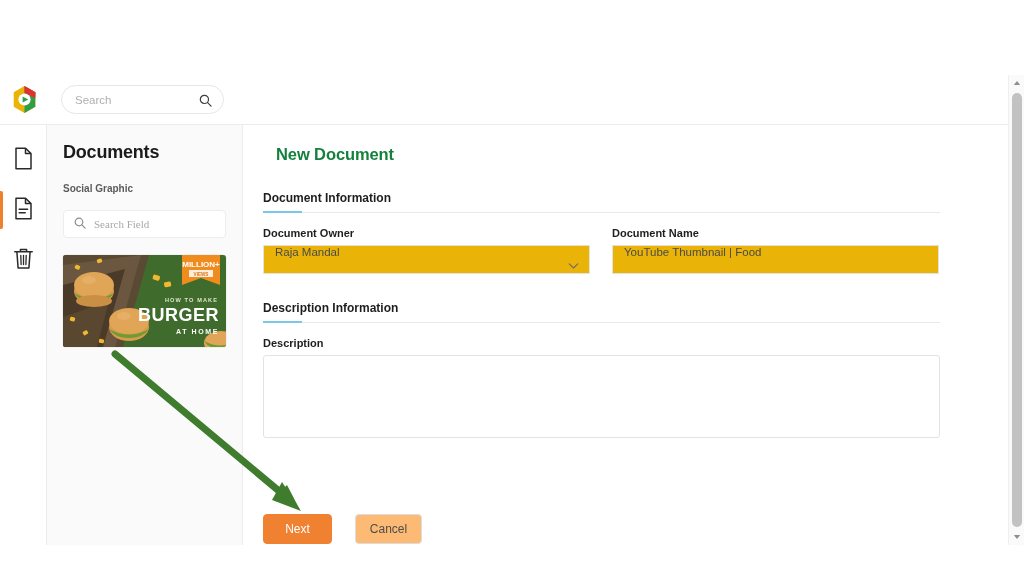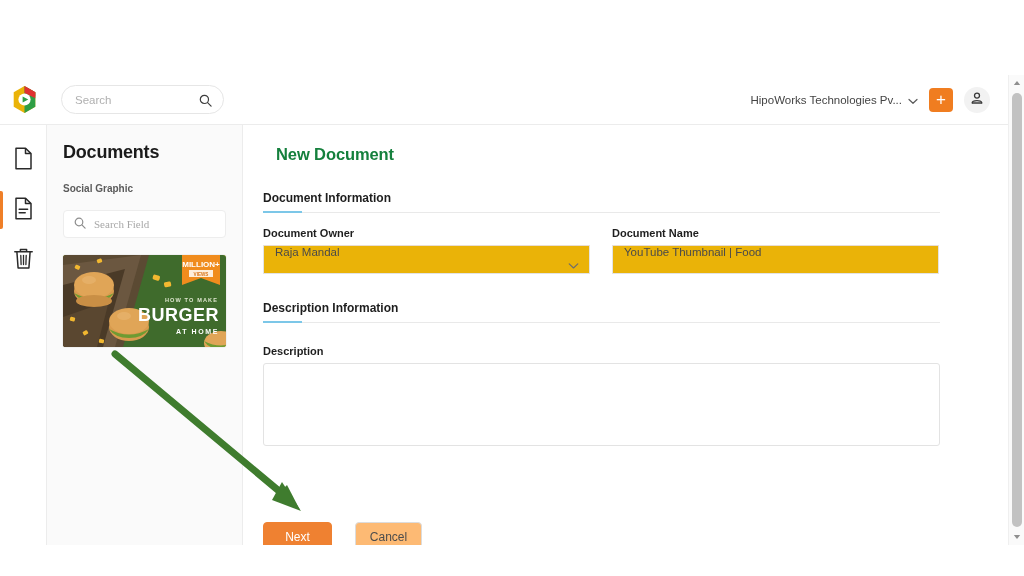--- a/index.html
+++ b/index.html
@@ -291,44 +291,20 @@
     <div class="hdr-search">
       <input type="text" placeholder="Search" style="">
       <span class="mag">
         <svg width="13" height="13" viewBox="0 0 13 13">
           <circle cx="5.4" cy="5.4" r="4.1" fill="none" stroke="#3d3d3d" stroke-width="1.2"></circle>
           <line x1="8.6" y1="8.6" x2="12.1" y2="12.1" stroke="#3d3d3d" stroke-width="1.2" stroke-linecap="round"></line>
         </svg>
       </span>
     </div>
 
-    <div class="hdr-right">
-      <div class="chev-btn">
-        <span class="org-name">HipoWorks Technologies Pv...</span>
-        <span>
-          <svg width="10" height="7" viewBox="0 0 10 7">
-            <path d="M1 1.5 L5 5.3 L9 1.5" fill="none" stroke="#5a5a5a" stroke-width="1.2" stroke-linecap="round" stroke-linejoin="round"></path>
-          </svg>
-        </span>
-      </div>
-
-      <div class="plus-btn">
-        <span>+</span>
-      </div>
-
-      <div class="avatar-btn">
-        <span>
-          <svg width="14" height="14" viewBox="0 0 14 14">
-            <circle cx="7" cy="4.6" r="2.5" fill="none" stroke="#3a3a3a" stroke-width="1.3"></circle>
-            <path d="M2.3 11.8 C2.3 8.9 11.7 8.9 11.7 11.8" fill="none" stroke="#3a3a3a" stroke-width="1.3" stroke-linecap="round"></path>
-            <line x1="2.3" y1="12.0" x2="11.7" y2="12.0" stroke="#3a3a3a" stroke-width="1.3" stroke-linecap="round"></line>
-          </svg>
-        </span>
-      </div>
-    </div>
   </div>
 
   <div class="rail">
 
     <div class="rail-item">
       <span>
         <svg width="19" height="23" viewBox="0 0 19 23">
           <path d="M2 1.2 H11.5 L17 6.6 V21.8 H2 Z" fill="none" stroke="#2a2a2a" stroke-width="1.5" stroke-linejoin="round"></path>
           <path d="M11.5 1.2 V6.6 H17" fill="none" stroke="#2a2a2a" stroke-width="1.5" stroke-linejoin="round"></path>
         </svg>
@@ -457,21 +433,21 @@
           </div>
         </div>
 
       </div>
     </div>
 
     <div class="section">
       <div class="section-title">Description Information</div>
       <div class="section-rule"></div>
 
-      <div class="field full" style="margin-top:22px;">
+      <div class="field full" style="margin-top:14px;">
         <span class="field-label">Description</span>
         <div class="ta-wrap">
           <textarea placeholder="" style=""></textarea>
         </div>
       </div>
     </div>
 
     <div class="actions">
       <div class="btn btn-next">
         <span>Next</span>

